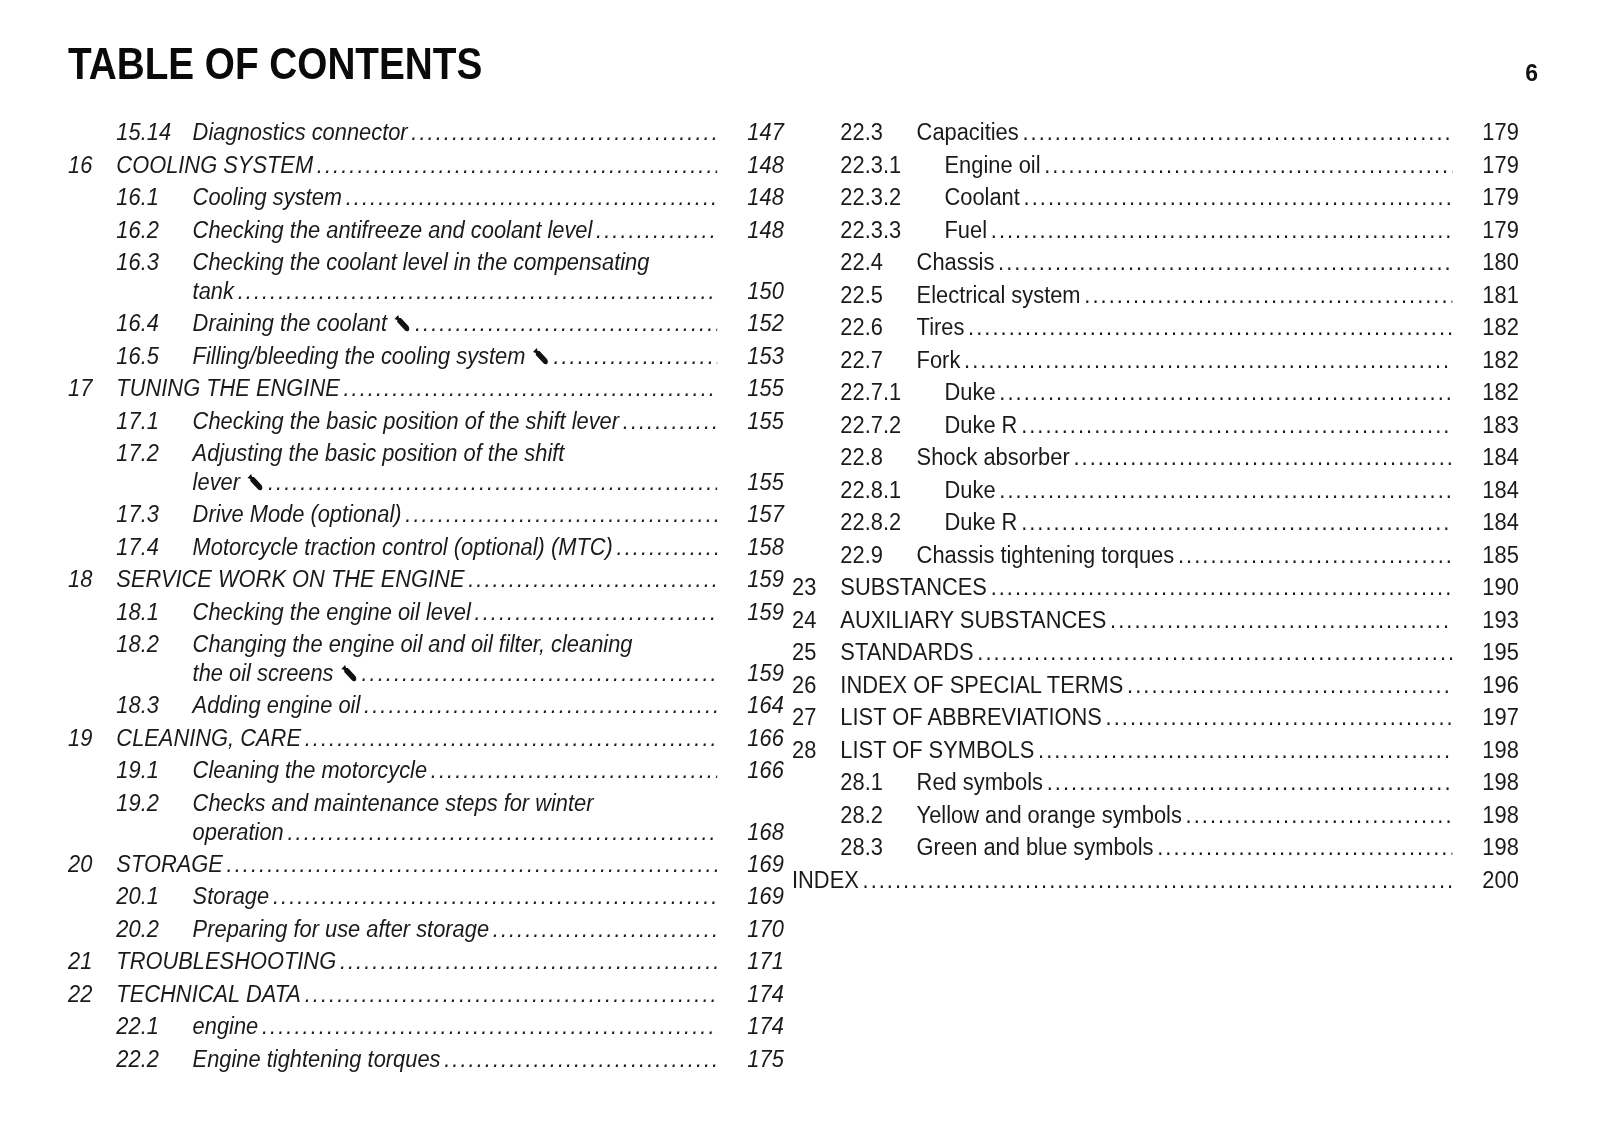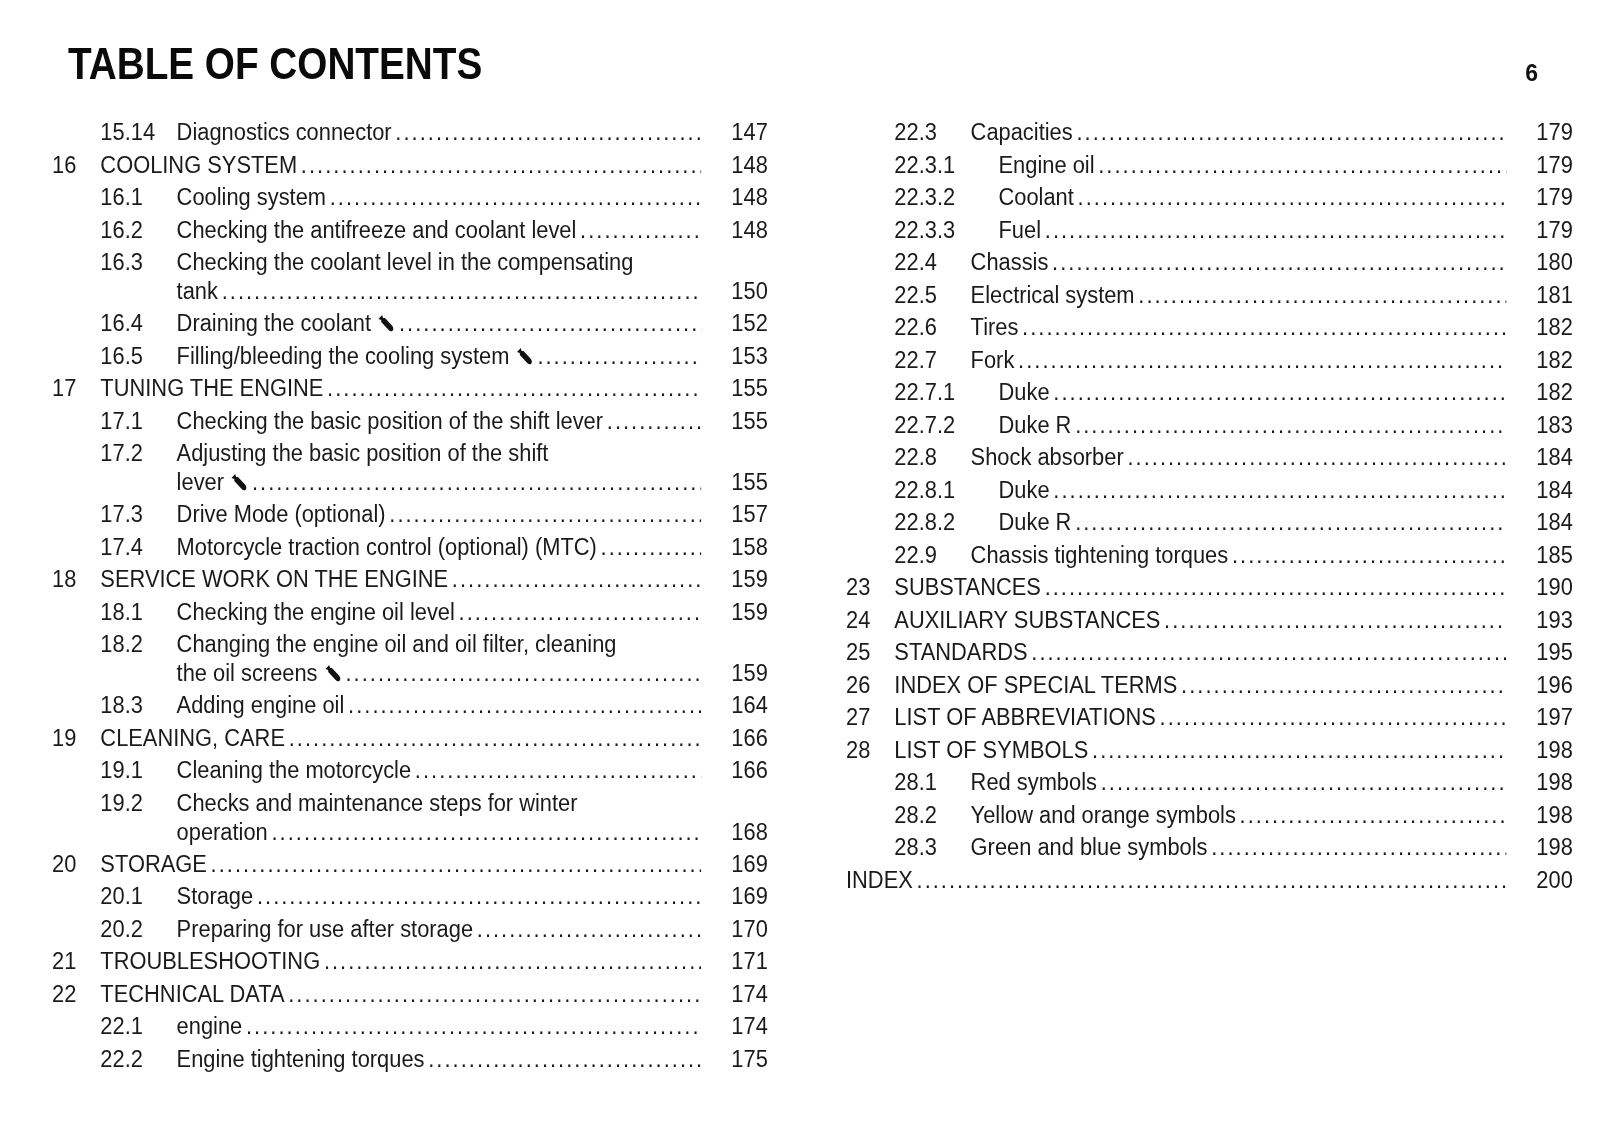--- a/index.html
+++ b/index.html
@@ -3,22 +3,22 @@
 <meta charset="utf-8">
 <style>
   html, body { margin:0; padding:0; background:#ffffff; }
   body { width:1600px; height:1132px; position:relative; overflow:hidden; color:#1a1a1a;
          font-family:"Liberation Sans", sans-serif; }
   .title { position:absolute; left:68px; top:38px; font-family:"Liberation Sans", sans-serif;
            font-weight:bold; font-size:45px; letter-spacing:0px; color:#0a0a0a;
            transform:scaleX(0.86); transform-origin:left top; }
   .pageno { position:absolute; right:62px; top:60px; font-weight:bold; font-size:23px; color:#111; }
   .col { position:absolute; top:116px; }
-  .col.left { left:52px; width:716px; }
-  .col.right { left:846px; width:727px; }
+  .col.left { left:68px; width:716px;font-style:italic; }
+  .col.right { left:792px; width:727px; }
   .row { position:relative; font-size:23.5px; line-height:32.5px; height:32.5px;
          transform:scaleX(0.93); transform-origin:left top; width:107.5%; }
   .row.two { height:61px; }
   .num { position:absolute; left:0; top:0; white-space:nowrap; }
   .text { position:absolute; top:0; right:72px; display:flex; white-space:nowrap; }
   .text .t { flex:0 0 auto; background:#fff; padding-right:4px; }
   .text .leader { flex:1 1 auto; overflow:hidden; }
   .text .leader::after { content:"........................................................................................................................................................................................................................"; letter-spacing:2.2px; }
   .pg { position:absolute; right:0; top:0; width:68px; text-align:right; }
   .row.two .line1 { position:absolute; top:0; white-space:nowrap; }

